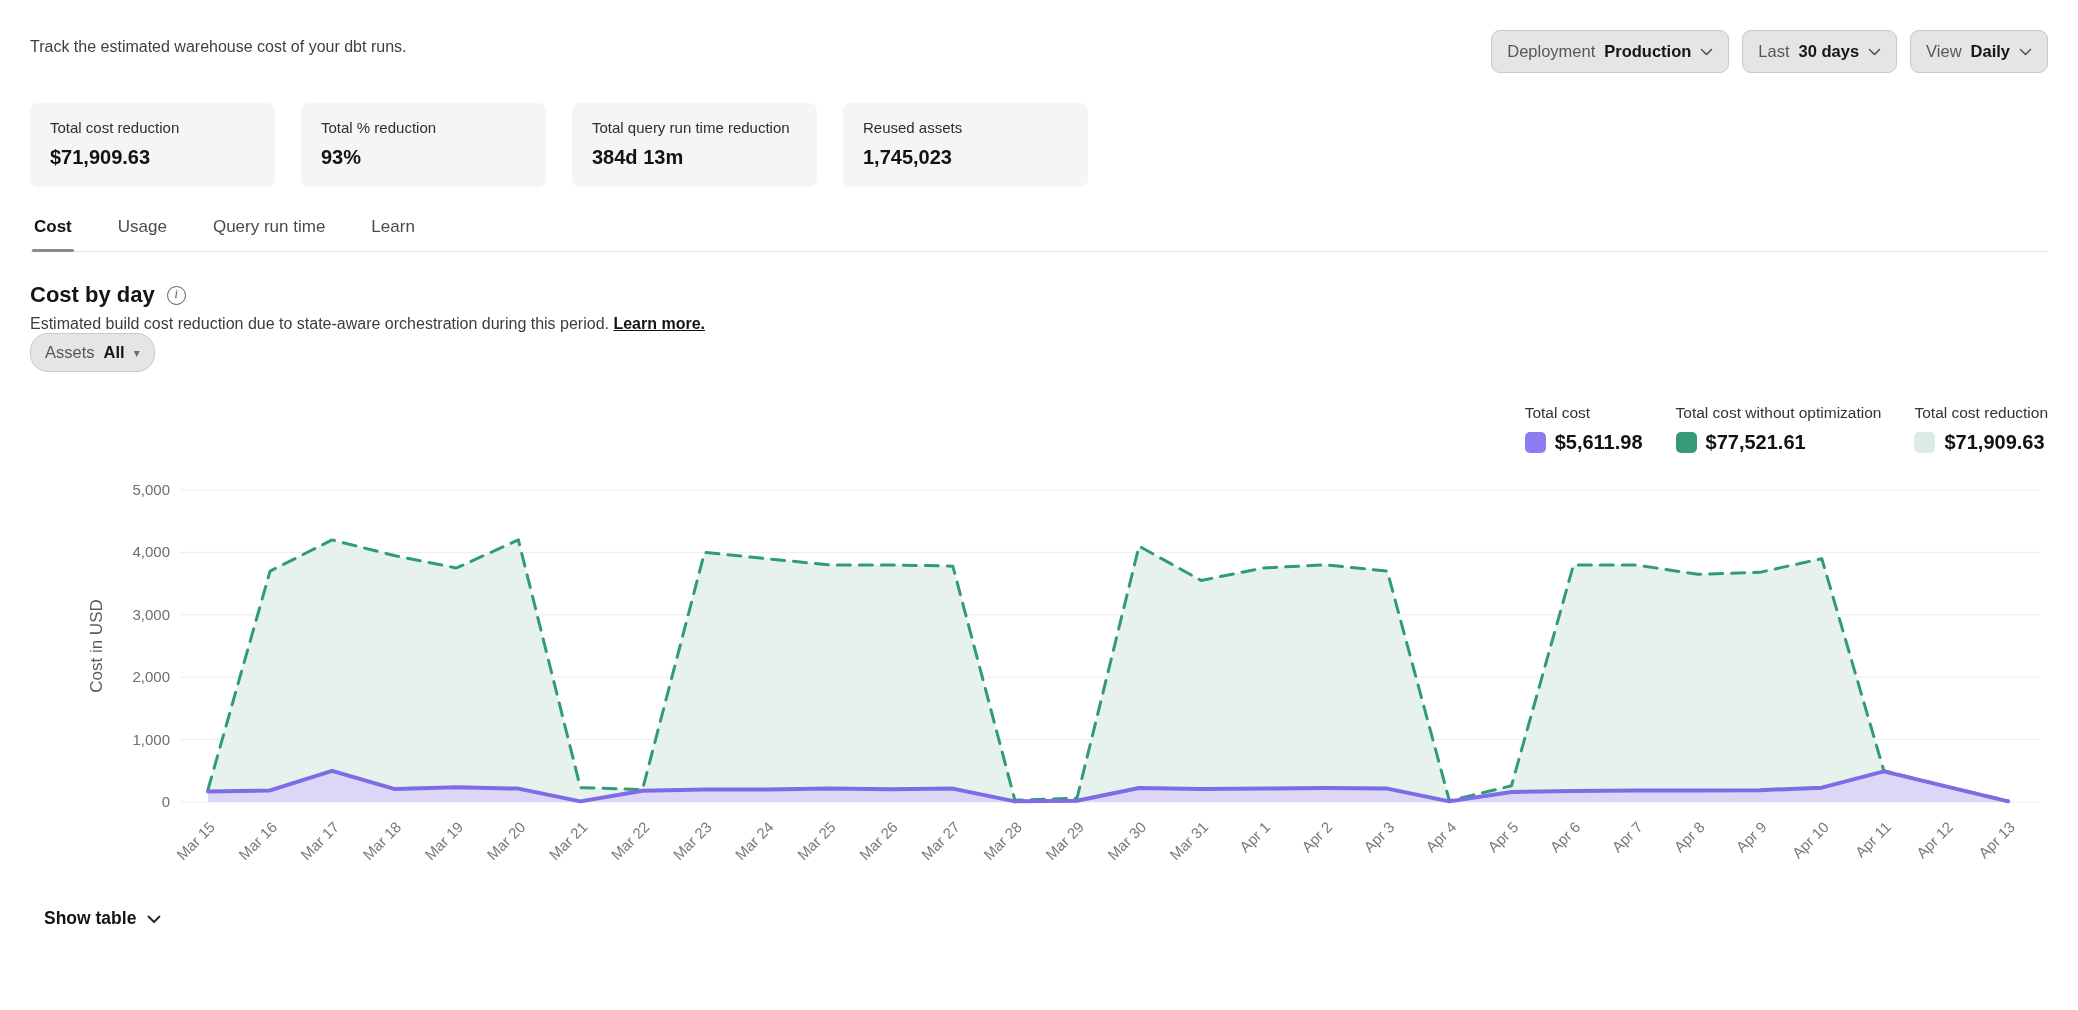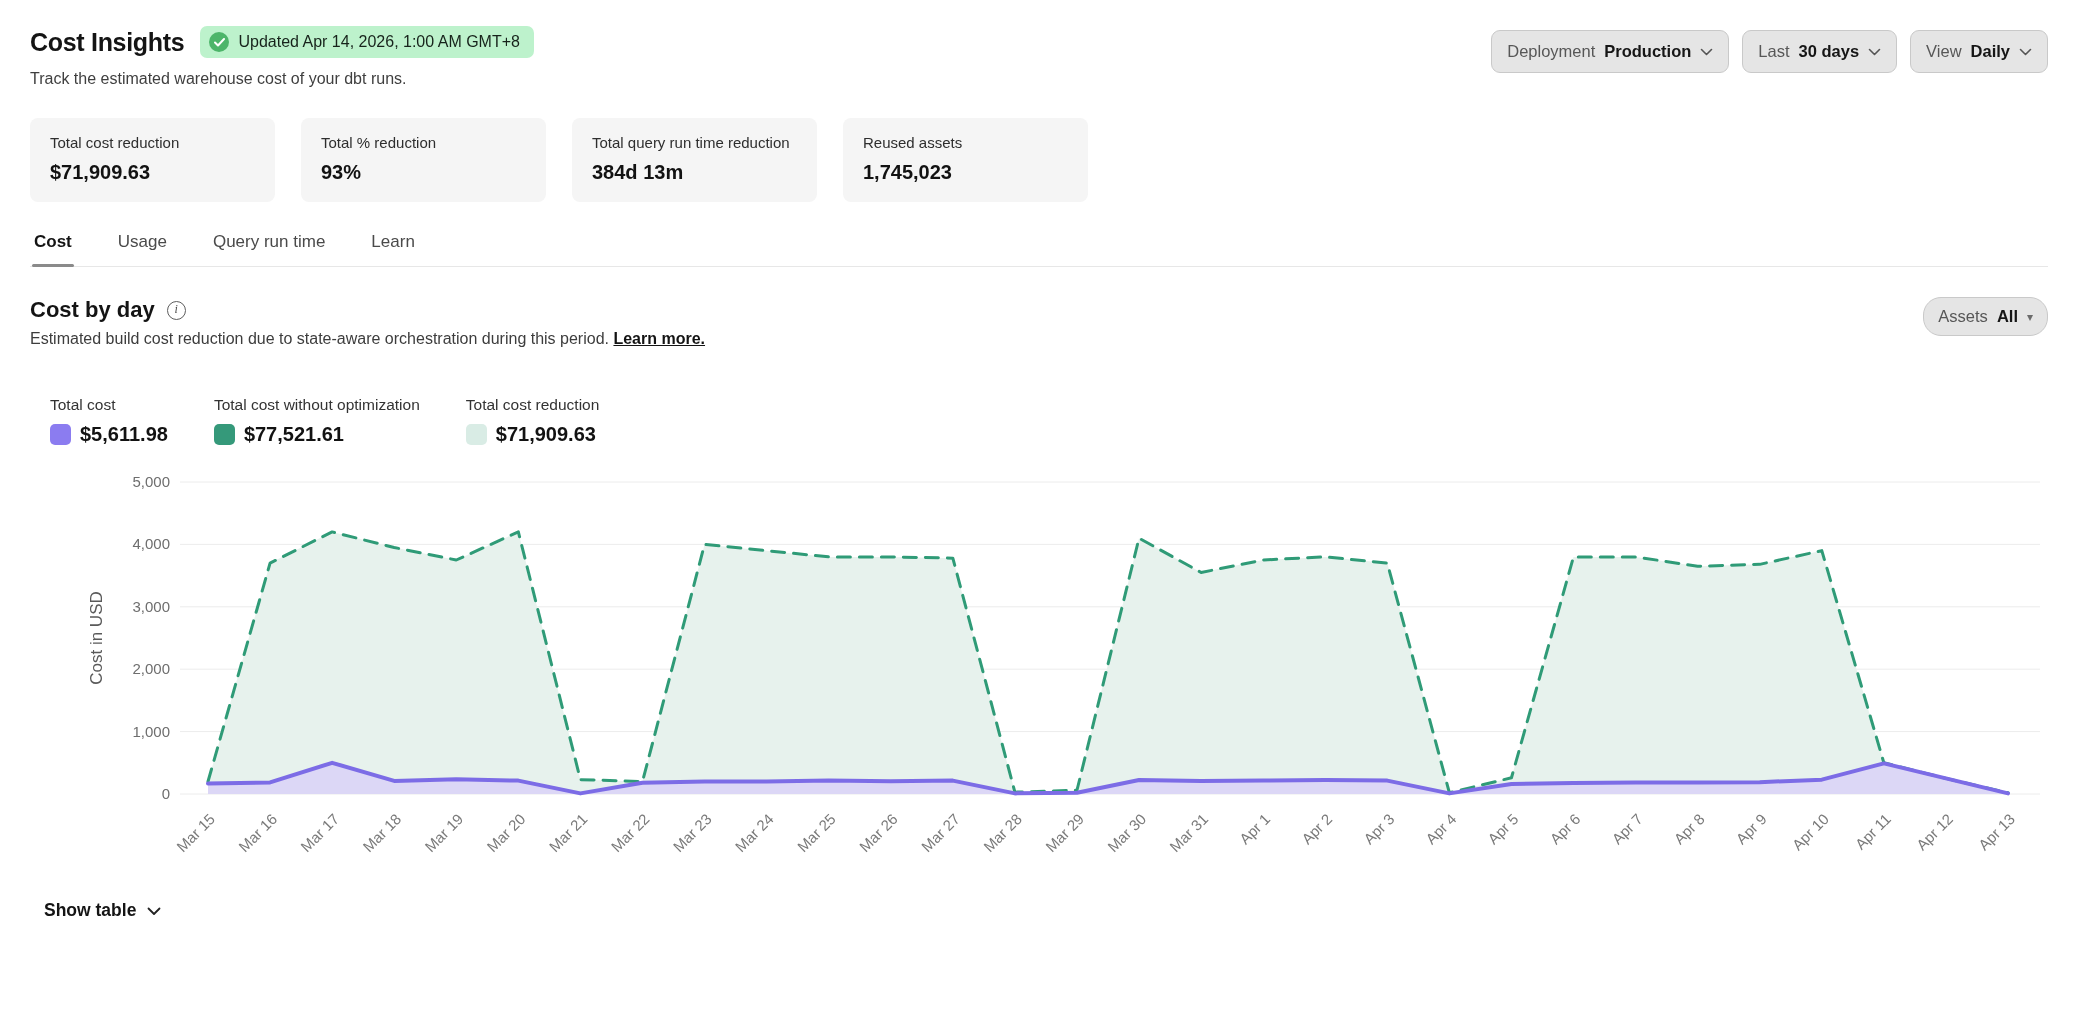--- a/index.html
+++ b/index.html
@@ -57,36 +57,36 @@
     font-family: inherit; font-size: 17px; color: #4a4a4a;
     padding: 6px 2px 14px 2px; position: relative;
   }
   .tab.active { color: #141414; font-weight: 700; }
   .tab.active::after {
     content: ""; position: absolute; left: 0; right: 0; bottom: -1px;
     height: 3px; background: #8a8a8a; border-radius: 2px;
   }
 
   
-  .section-head { margin-top: 30px; display: flex; justify-content: space-between; align-items: flex-start; }
+  .section-head { margin-top: 30px; display: flex; justify-content: space-between; align-items: flex-start; flex-direction: column; }
   .section-title-row { display: flex; align-items: center; gap: 12px; }
   h2.section-title { font-size: 22px; font-weight: 700; color: #141414; }
   .info-icon {
     width: 19px; height: 19px; border: 1.4px solid #5d5d5d; border-radius: 50%;
     display: inline-flex; align-items: center; justify-content: center;
     font-size: 12px; color: #4c4c4c; font-family: "Liberation Serif", serif;
     font-style: italic; cursor: pointer; padding-bottom: 1px;
   }
   .desc { margin-top: 7px; font-size: 16px; color: #3d3d3d; }
   .desc a { color: #131313; font-weight: 600; text-decoration: underline; cursor: pointer; }
   .assets-pill { padding: 9px 14px; border-radius: 18px; }
   .caret-icon { color: #6b6b6b; font-size: 12px; line-height: 1; }
 
   
-  .legend { display: flex; gap: 46px; margin-top: 48px; padding-left: 20px; }
+  .legend { display: flex; gap: 33px; margin-top: 32px; padding-left: 20px; justify-content: flex-end; }
   .legend-label { font-size: 15.5px; color: #333333; }
   .legend-value-row { display: flex; align-items: center; gap: 9px; margin-top: 9px; }
   .swatch { width: 21px; height: 21px; border-radius: 5px; flex: 0 0 auto; }
   .legend-value { font-size: 20px; font-weight: 600; color: #121212; }
 
   
   .chart-wrap { margin-top: 16px; }
   #chart-svg { display: block; width: 2018px; height: 420px; }
   #chart-svg text { font-family: "Liberation Sans", "DejaVu Sans", sans-serif; }
   .ytick { font-size: 15px; fill: #6e6e6e; }
@@ -101,31 +101,20 @@
     font-family: inherit; font-size: 17.5px; font-weight: 700; color: #141414;
   }
 </style>
 </head>
 <body>
 
 <div class="page">
 
   <header class="topbar">
     <div class="topbar-left">
-      <div class="title-row">
-        <h1 class="page-title">Cost Insights</h1>
-        <span class="badge">
-          <span class="badge-check">
-            <svg width="11" height="9" viewBox="0 0 11 9">
-                <path d="M1 4.5 L4 7.5 L10 1" fill="none" stroke="#ffffff" stroke-width="2" stroke-linecap="round" stroke-linejoin="round"></path>
-              </svg>
-          </span>
-          <span>Updated Apr 14, 2026, 1:00 AM GMT+8</span>
-        </span>
-      </div>
       <p class="subtitle">Track the estimated warehouse cost of your dbt runs.</p>
     </div>
 
     <div class="topbar-filters">
       <button class="pill">
         <span class="pill-label">Deployment</span>
         <span class="pill-value">Production</span>
         <span>
             <svg width="13" height="8" viewBox="0 0 13 8">
               <path d="M1.5 1.5 L6.5 6.5 L11.5 1.5" fill="none" stroke="#555" stroke-width="1.6" stroke-linecap="round" stroke-linejoin="round"></path>

